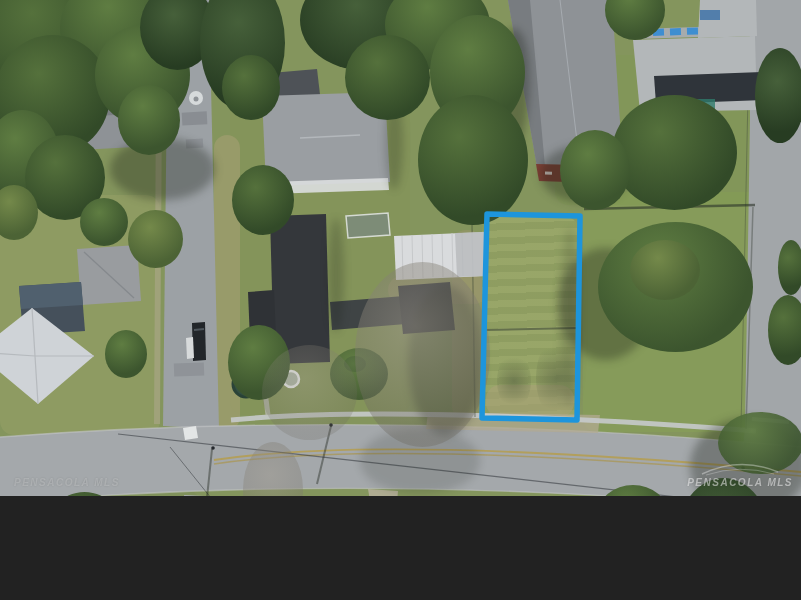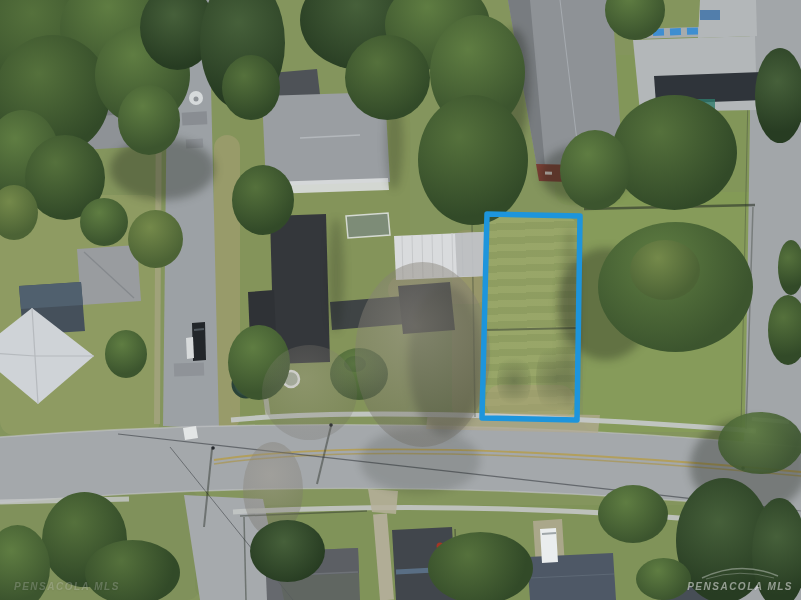--- a/index.html
+++ b/index.html
@@ -1,16 +1,16 @@
 <!DOCTYPE html>
 <html><head>
 <meta charset="utf-8">
 <style>
   html,body{margin:0;padding:0;background:#222;}
-  .stage{position:relative;width:801px;height:600px;overflow:hidden;
+  .stage{position:relative;width:801px;height:496px;overflow:hidden;
          background:#84955d;font-family:"Liberation Sans",sans-serif;}
   .patch{position:absolute;border-radius:14px;}
   .tree{position:absolute;border-radius:50%;}
   .tg1{background:radial-gradient(circle at 38% 32%, #55713c, #324a28 72%);}
   .tg2{background:radial-gradient(circle at 40% 30%, #5f7d42, #3c552e 70%);}
   .tg3{background:radial-gradient(circle at 40% 30%, #74894a, #4c6335 70%);}
   .tg4{background:radial-gradient(circle at 45% 35%, #46603a, #273c22 75%);}
   .tg5{background:radial-gradient(circle, rgba(84,94,60,.6), rgba(84,94,60,0) 70%);}
   .tbare{background:radial-gradient(circle at 45% 35%, rgba(156,150,138,.7), rgba(108,104,94,.45) 70%);}
   .shad{position:absolute;border-radius:50%;background:rgba(24,31,21,.33);filter:blur(4px);}

